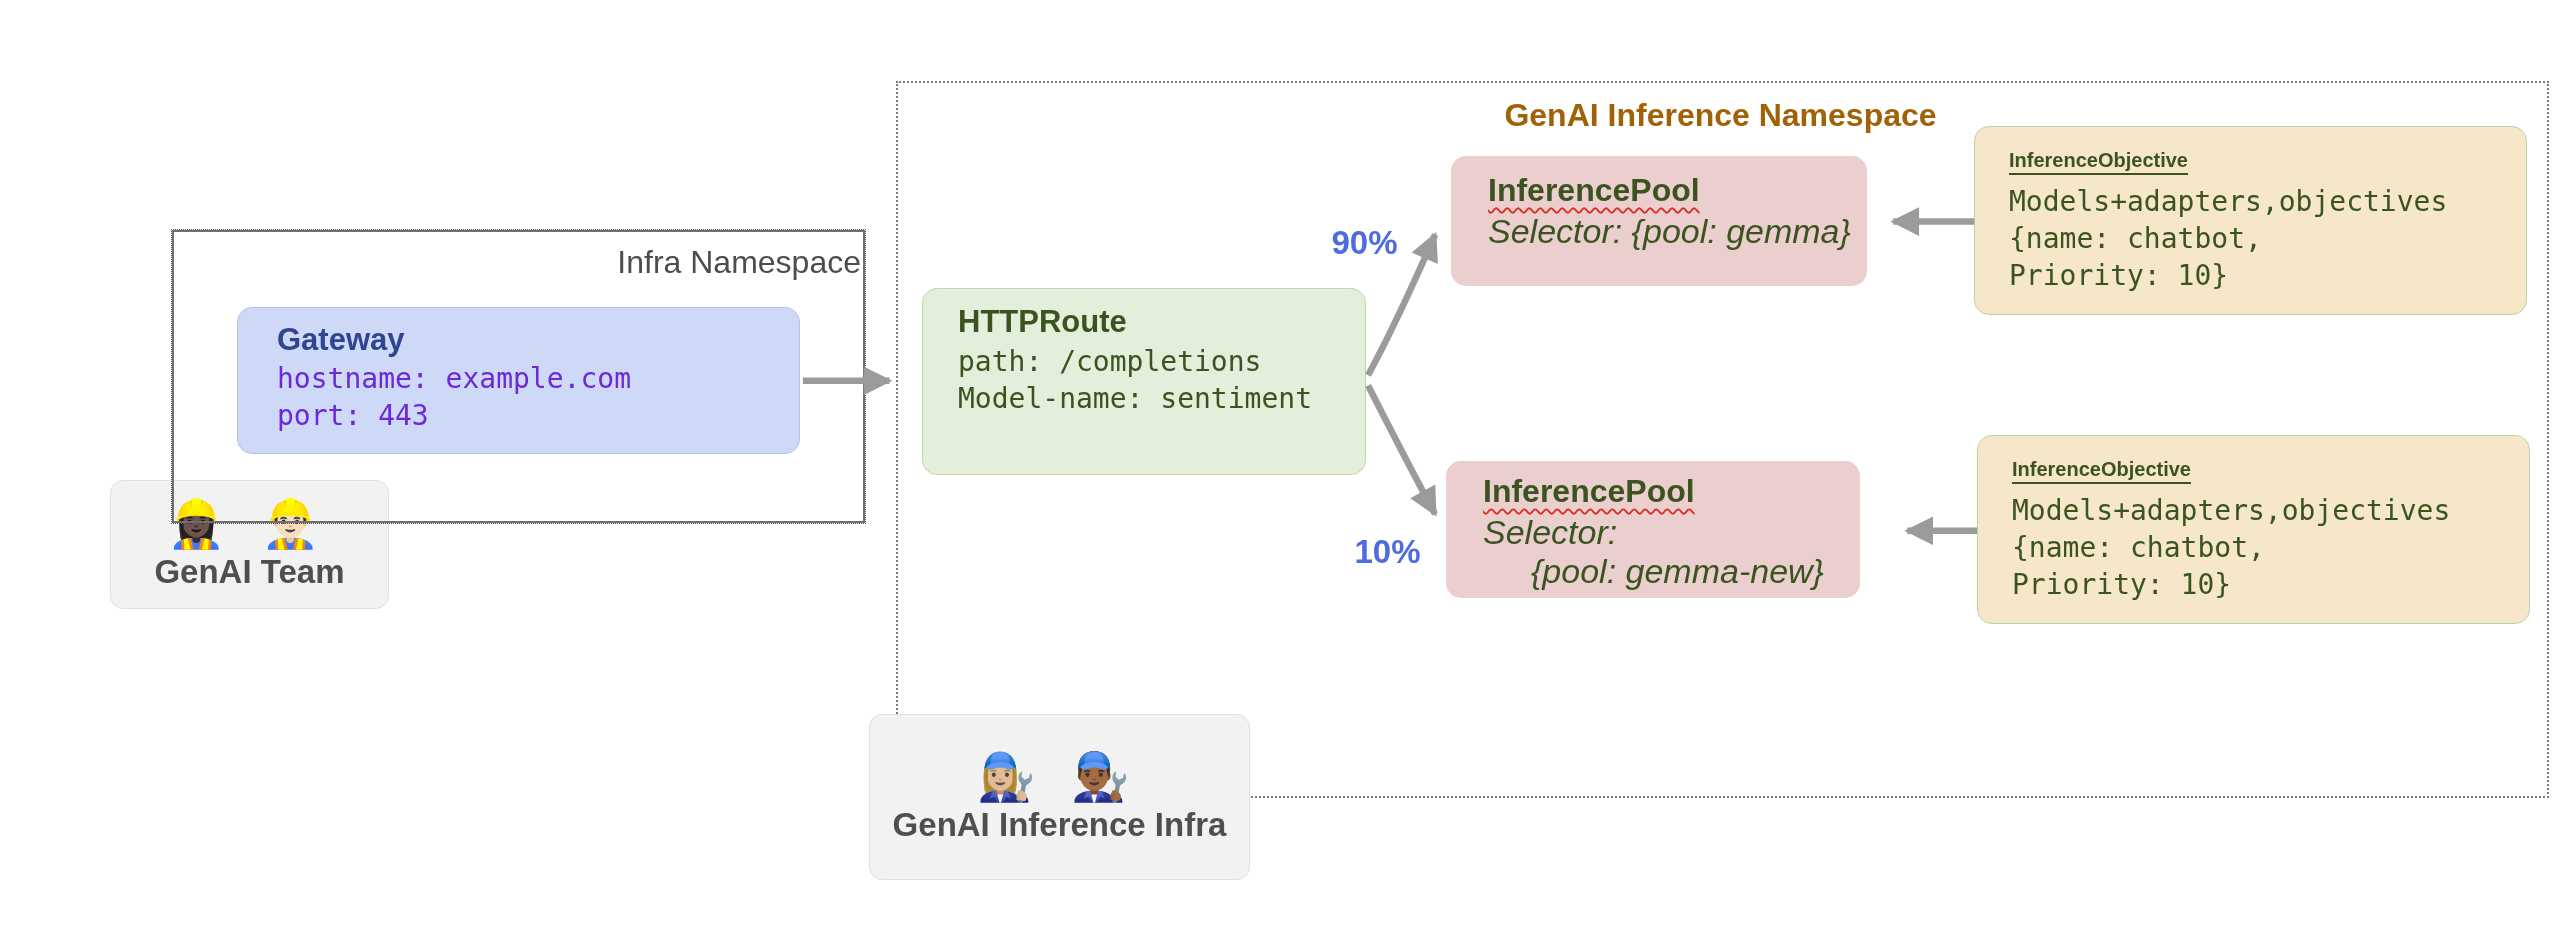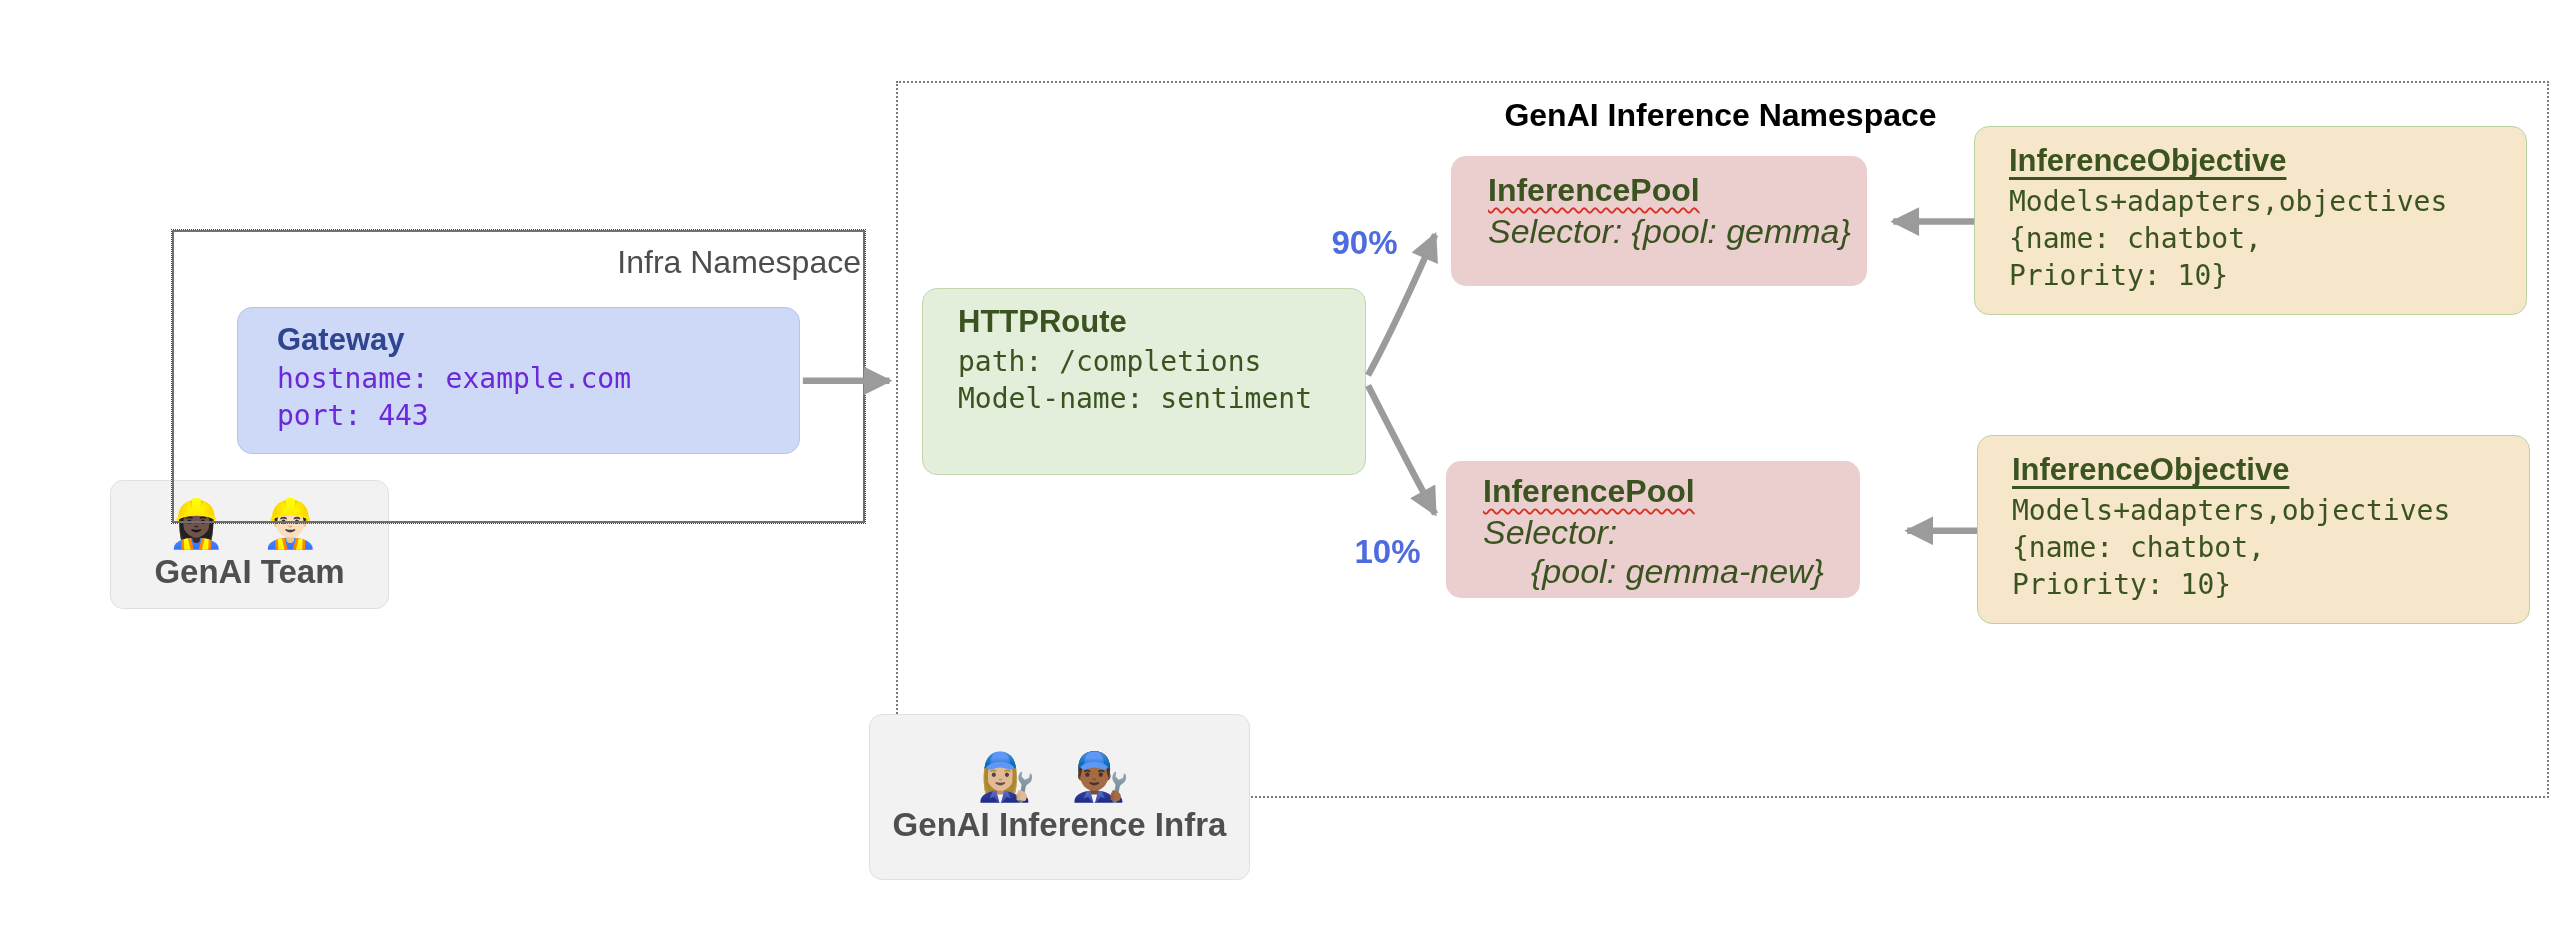--- a/index.html
+++ b/index.html
@@ -18,21 +18,21 @@
 
   
   .ns-infra{position:absolute;left:172px;top:230px;width:689px;height:289px;
     border:2.8px solid var(--namespace-border);outline:1.9px dotted #4a4a4a;outline-offset:0px;
     background:transparent;z-index:2;}
   .ns-infra-label{position:absolute;left:172px;top:244px;width:689px;text-align:right;
     font-size:32px;color:#4d4d4d;z-index:2;}
   .ns-genai{position:absolute;left:896px;top:81px;width:1649px;height:713px;
     border:2.8px dotted var(--namespace-dotted);background:transparent;z-index:1;}
   .ns-genai-label{position:absolute;left:896px;top:97px;width:1649px;text-align:center;
-    font-size:32px;font-weight:bold;color:#000000;z-index:1;}
+    font-size:32px;font-weight:bold;color:#a16207;z-index:1;}
 
   
   .node{position:absolute;border-radius:15px;box-sizing:border-box;z-index:3;}
   .node .title{font-weight:bold;font-size:32px;line-height:43px;display:inline-block;}
   .node .mono{font-family:"DejaVu Sans Mono",monospace;font-size:28px;line-height:37px;display:block;}
   .node .sans-line{font-size:34px;line-height:39px;display:block;font-style:italic;}
   .squiggle{text-decoration-line:underline;text-decoration-style:wavy;
     text-decoration-color:var(--squiggle-red);text-decoration-thickness:1.9px;text-underline-offset:5.6px;}
 
   .gateway{left:237px;top:307px;width:563px;height:147px;background:var(--gateway-fill);
@@ -49,21 +49,21 @@
   .pool-top{left:1451px;top:156px;width:416px;height:130px;padding:13px 0 0 37px;}
   .pool-bottom{left:1446px;top:461px;width:414px;height:137px;padding:9.3px 0 0 37px;}
   .pool .title{color:var(--green-text);}
   .pool .sans-line{color:var(--green-text);}
   .indent{padding-left:48px;}
 
   .objective{background:var(--objective-fill);border:1.9px solid var(--objective-border);
     padding:11.2px 0 0 34px;width:553px;height:189px;}
   .objective-top{left:1974px;top:126px;}
   .objective-bottom{left:1977px;top:435px;}
-  .objective .title{color:var(--green-text);font-size:31px;line-height:45px;text-decoration:underline;}
+  .objective .title{color:var(--green-text);font-size:20px;line-height:45px;text-decoration:underline;}
   .objective .mono{color:var(--green-text);}
 
   
   .team{position:absolute;background:var(--team-fill);border:1.9px solid var(--team-border);
     border-radius:13px;box-sizing:border-box;display:flex;flex-direction:column;
     align-items:center;justify-content:center;}
   .team-infra{left:110px;top:480px;width:279px;height:129px;z-index:1;}
   .team-genai{left:869px;top:714px;width:381px;height:166px;z-index:4;}
   .team .emojis{font-size:47px;line-height:54px;letter-spacing:11.2px;position:relative;z-index:5;}
   .team .team-label{font-size:33px;font-weight:bold;color:var(--label-gray);

